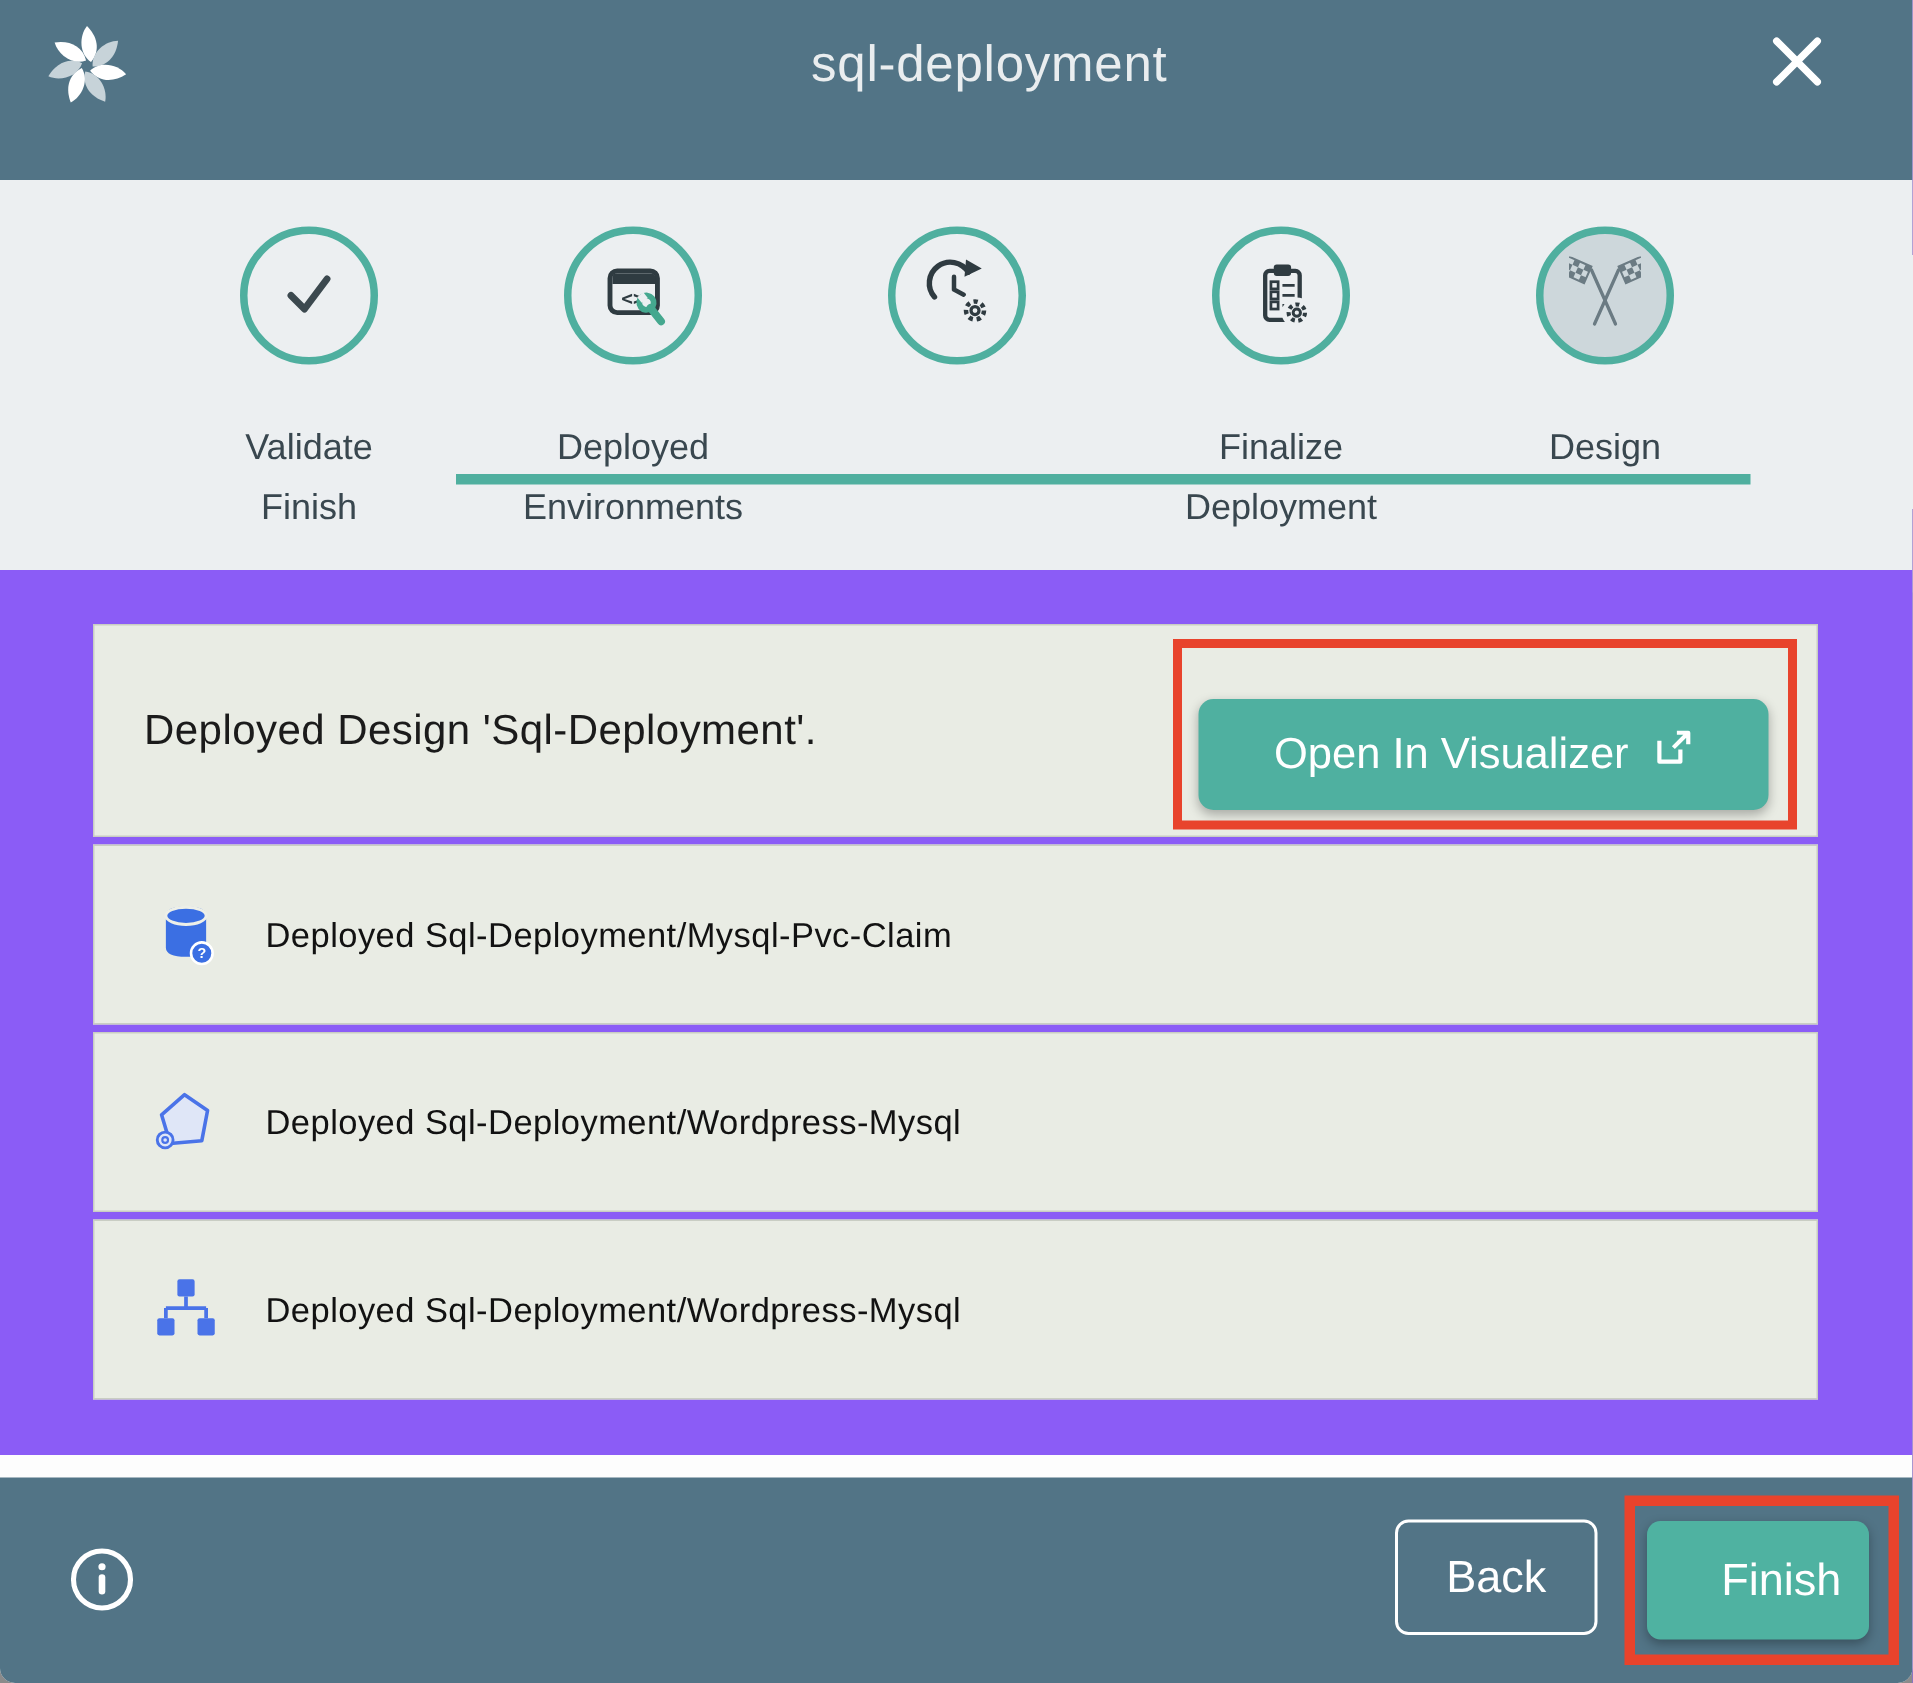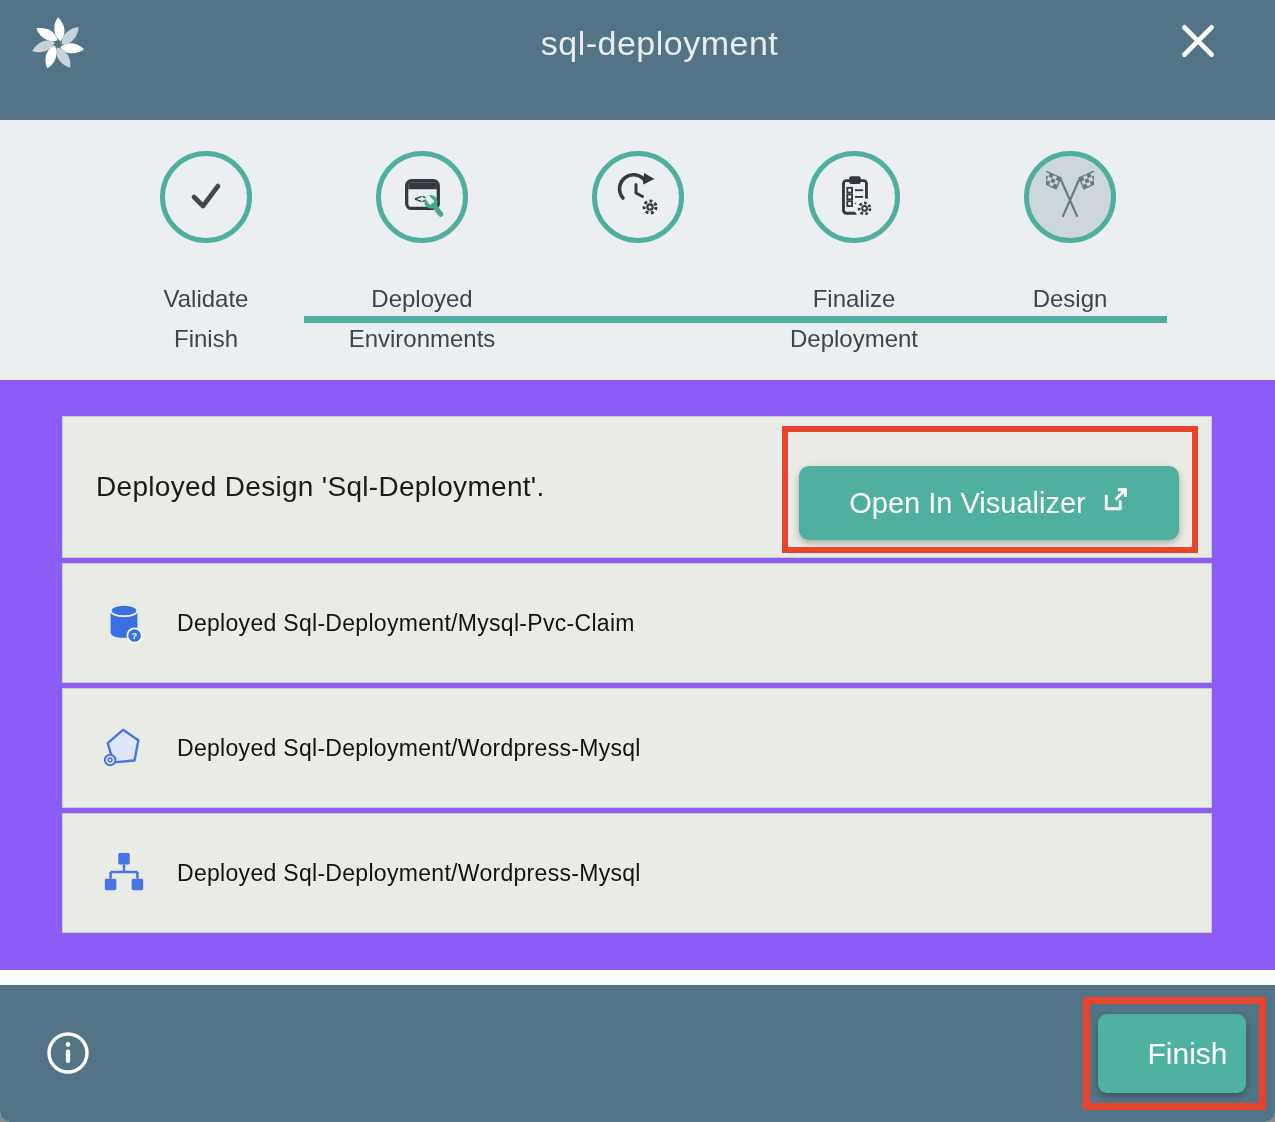--- a/index.html
+++ b/index.html
@@ -298,17 +298,18 @@
   <div class="ftr">
     <button class="info-btn">
       <span>
         <svg viewBox="0 0 48 48" width="48" height="48">
           <circle cx="24" cy="24" r="19" fill="none" stroke="#fff" stroke-width="3.4"></circle>
           <circle cx="24" cy="15.5" r="2.4" fill="#fff"></circle>
           <rect x="21.8" y="20.5" width="4.4" height="13.5" rx="2.2" fill="#fff"></rect>
         </svg>
       </span>
     </button>
+    <button class="back-btn">Back</button>
     <button class="finish-btn">Finish</button>
     <div class="hl-box hl-finish"></div>
   </div>
 
 </div>
 
 </body></html>

